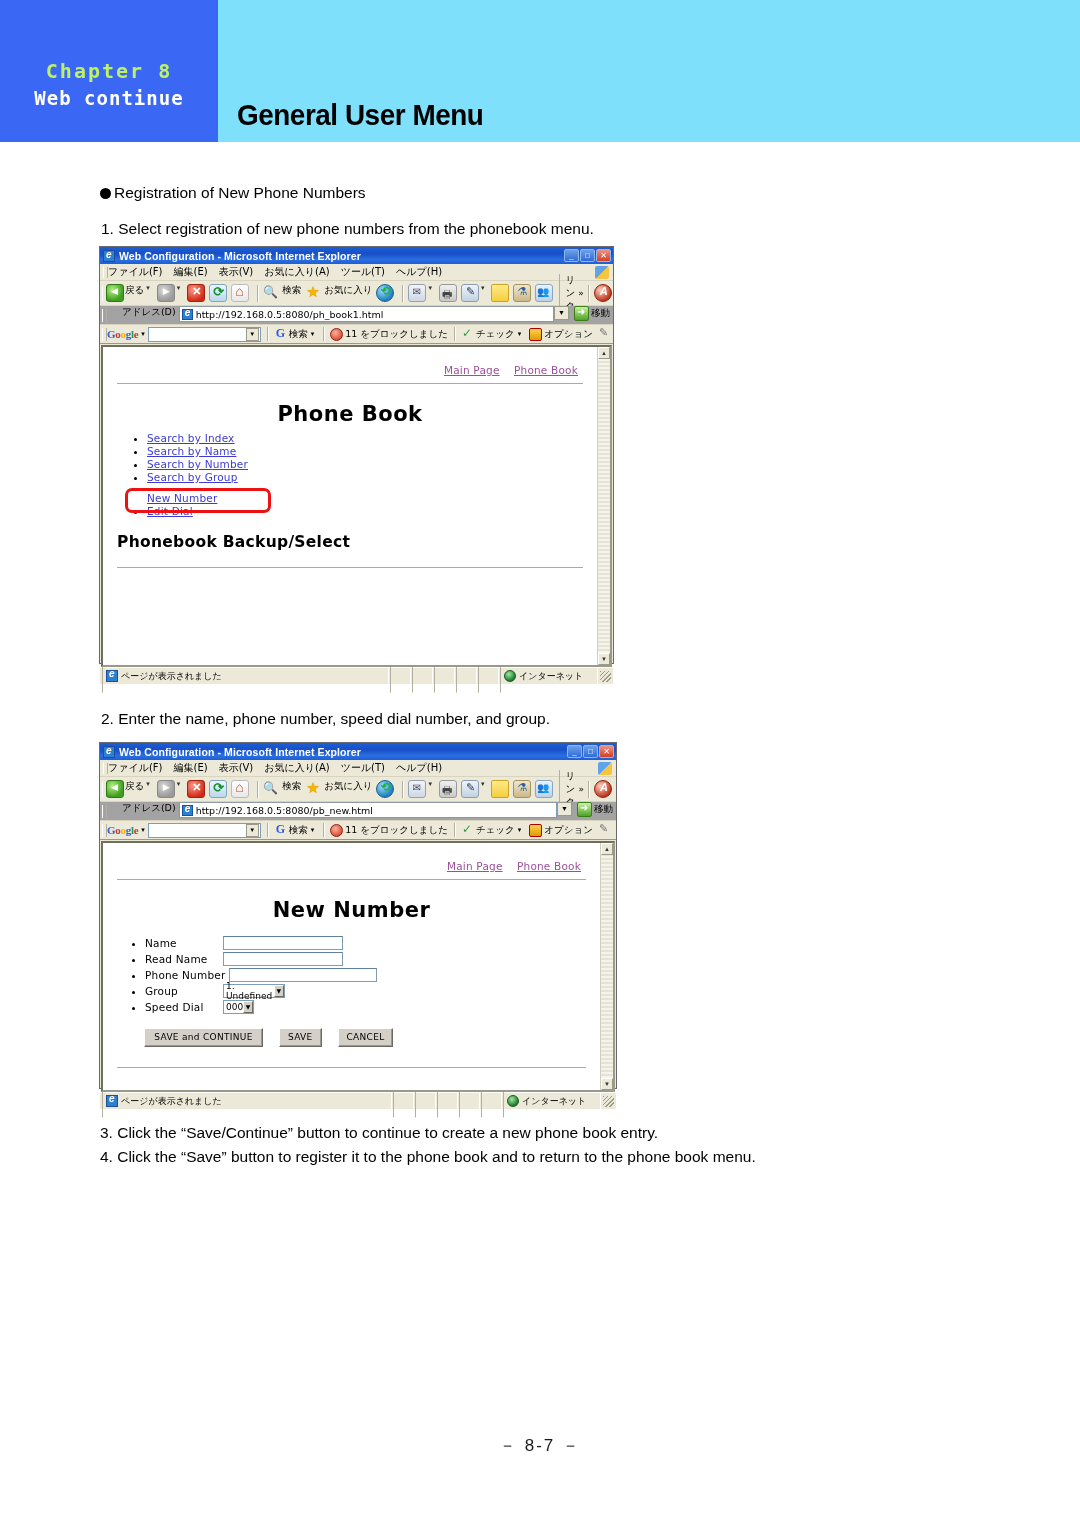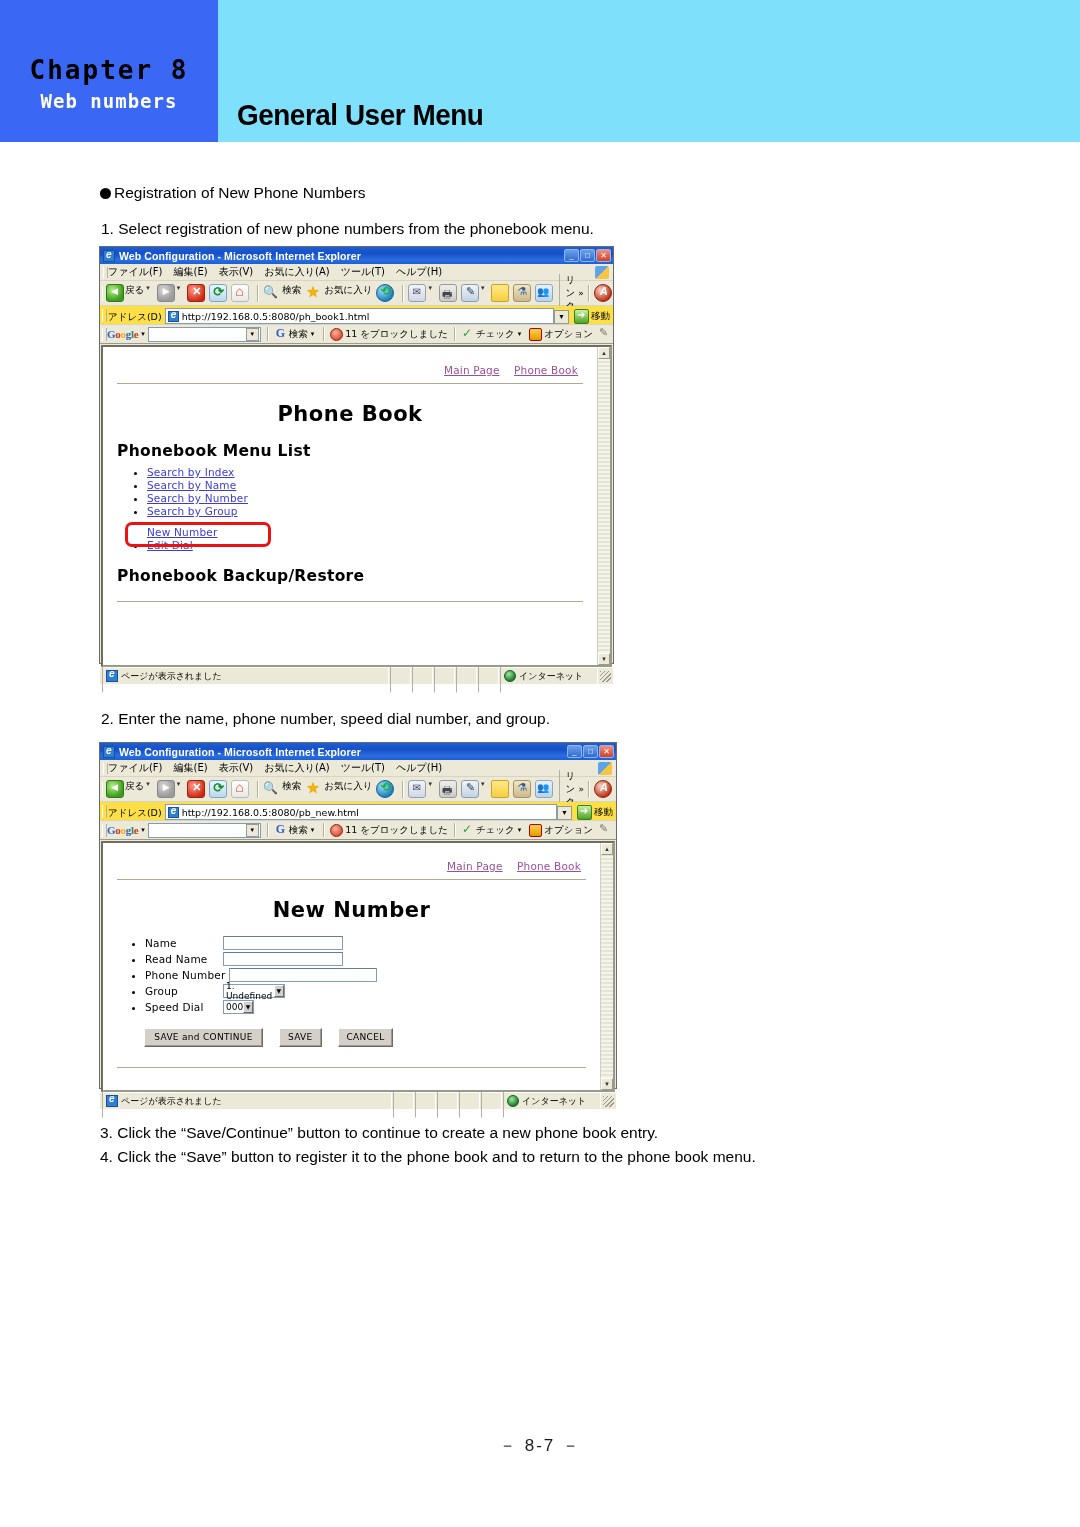--- a/index.html
+++ b/index.html
@@ -25,23 +25,23 @@
     left: 0; top: 0;
     width: 218px; height: 142px;
     background: #3a68f5;
     display: flex;
     flex-direction: column;
     align-items: center;
     justify-content: center;
     padding-top: 26px;
   }
   .chapter-title {
-    color: #000000;
+    color: #bef264;
     font-family: "DejaVu Sans Mono", monospace;
-    font-size: 26px;
+    font-size: 20px;
     font-weight: bold;
     letter-spacing: 2px;
     line-height: 1.15;
   }
   .chapter-sub {
     color: #ffffff;
     font-family: "DejaVu Sans Mono", monospace;
     font-size: 19px;
     font-weight: bold;
     letter-spacing: 1px;
@@ -249,24 +249,24 @@
     margin-left: 2px;
     display: flex;
     align-items: center;
     font-family: "DejaVu Sans", sans-serif;
   }
   .tb-chev { font-size: 9px; margin-left: 3px; }
 
   
   .ie-addressbar {
     height: 19px;
-    background: #fde047;
-    display: flex;
-    align-items: flex-end;
-    padding-left: 8px;
+    background: #a3a3a3;
+    display: flex;
+    align-items: flex-start;
+    padding-left: 22px;
     border-bottom: 1px solid #d8d4c0;
     position: relative;
   }
   .ie-addressbar::before {
     content: "";
     position: absolute; left: 2px; top: 3px;
     width: 3px; height: 13px;
     border-left: 1px solid #fff;
     border-right: 1px solid #b3b0a0;
   }
@@ -546,21 +546,21 @@
     background-image: repeating-linear-gradient(135deg, #9a9a8a 0 1px, transparent 1px 3px);
     flex: 0 0 auto;
   }
 </style>
 </head>
 <body>
 
 <div class="page-header">
   <div class="chapter-block">
     <div class="chapter-title">Chapter 8</div>
-    <div class="chapter-sub">Web numbers</div>
+    <div class="chapter-sub">Web continue</div>
   </div>
   <div class="banner-title">General User Menu</div>
 </div>
 
 <div class="doc-body">
 
   <div class="bullet-heading">
     <span class="bullet-dot"></span><span>Registration of New Phone Numbers</span>
   </div>
 
@@ -704,34 +704,33 @@
       <div class="page-canvas">
 
         <div class="pg-navlinks">
           <a class="pg-navlink" href="#">Main Page</a>
           <a class="pg-navlink" href="#">Phone Book</a>
         </div>
         <hr class="pg-hr">
 
         <div class="pg-h1">Phone Book</div>
 
-        <div class="pg-h2">Phonebook Menu List</div>
         <ul class="pg-ul">
           <li><a class="pg-link" href="#">Search by Index</a></li>
           <li><a class="pg-link" href="#">Search by Name</a></li>
           <li><a class="pg-link" href="#">Search by Number</a></li>
           <li><a class="pg-link" href="#">Search by Group</a></li>
         </ul>
         <ul class="pg-ul" style="margin-top:9px; position:relative;">
           <li style="list-style:none;"><a class="pg-link" href="#">New Number</a></li>
           <li><a class="pg-link" href="#">Edit Dial</a></li>
           <span class="redbox" style="left:8px; top:-4px; width:146px; height:25px;"></span>
         </ul>
 
-        <div class="pg-h2">Phonebook Backup/Restore</div>
+        <div class="pg-h2">Phonebook Backup/Select</div>
         <hr class="pg-hr" style="margin-top:16px;">
       </div>
 
       <div class="vscroll">
         <div class="vscroll-btn">▲</div>
         <div class="vscroll-btn">▼</div>
       </div>
     </div>
 
     <div class="ie-statusbar">

